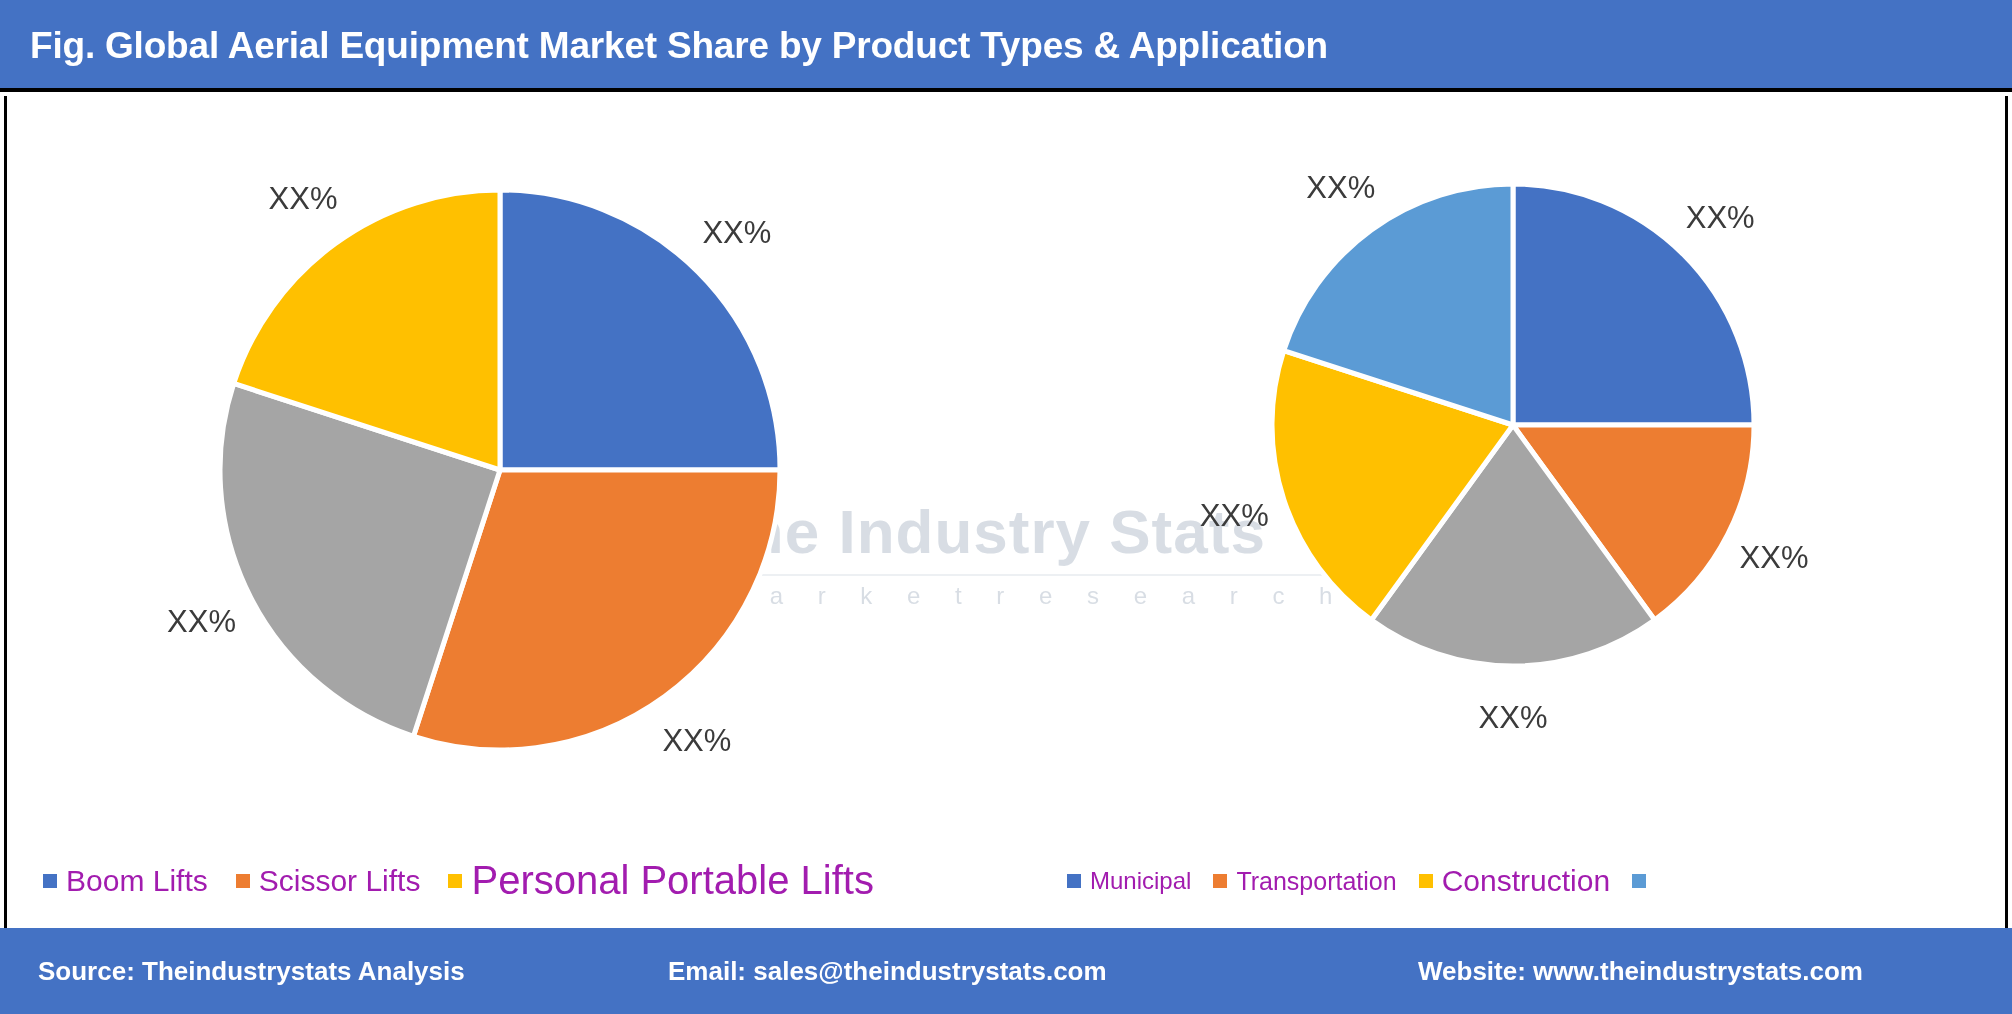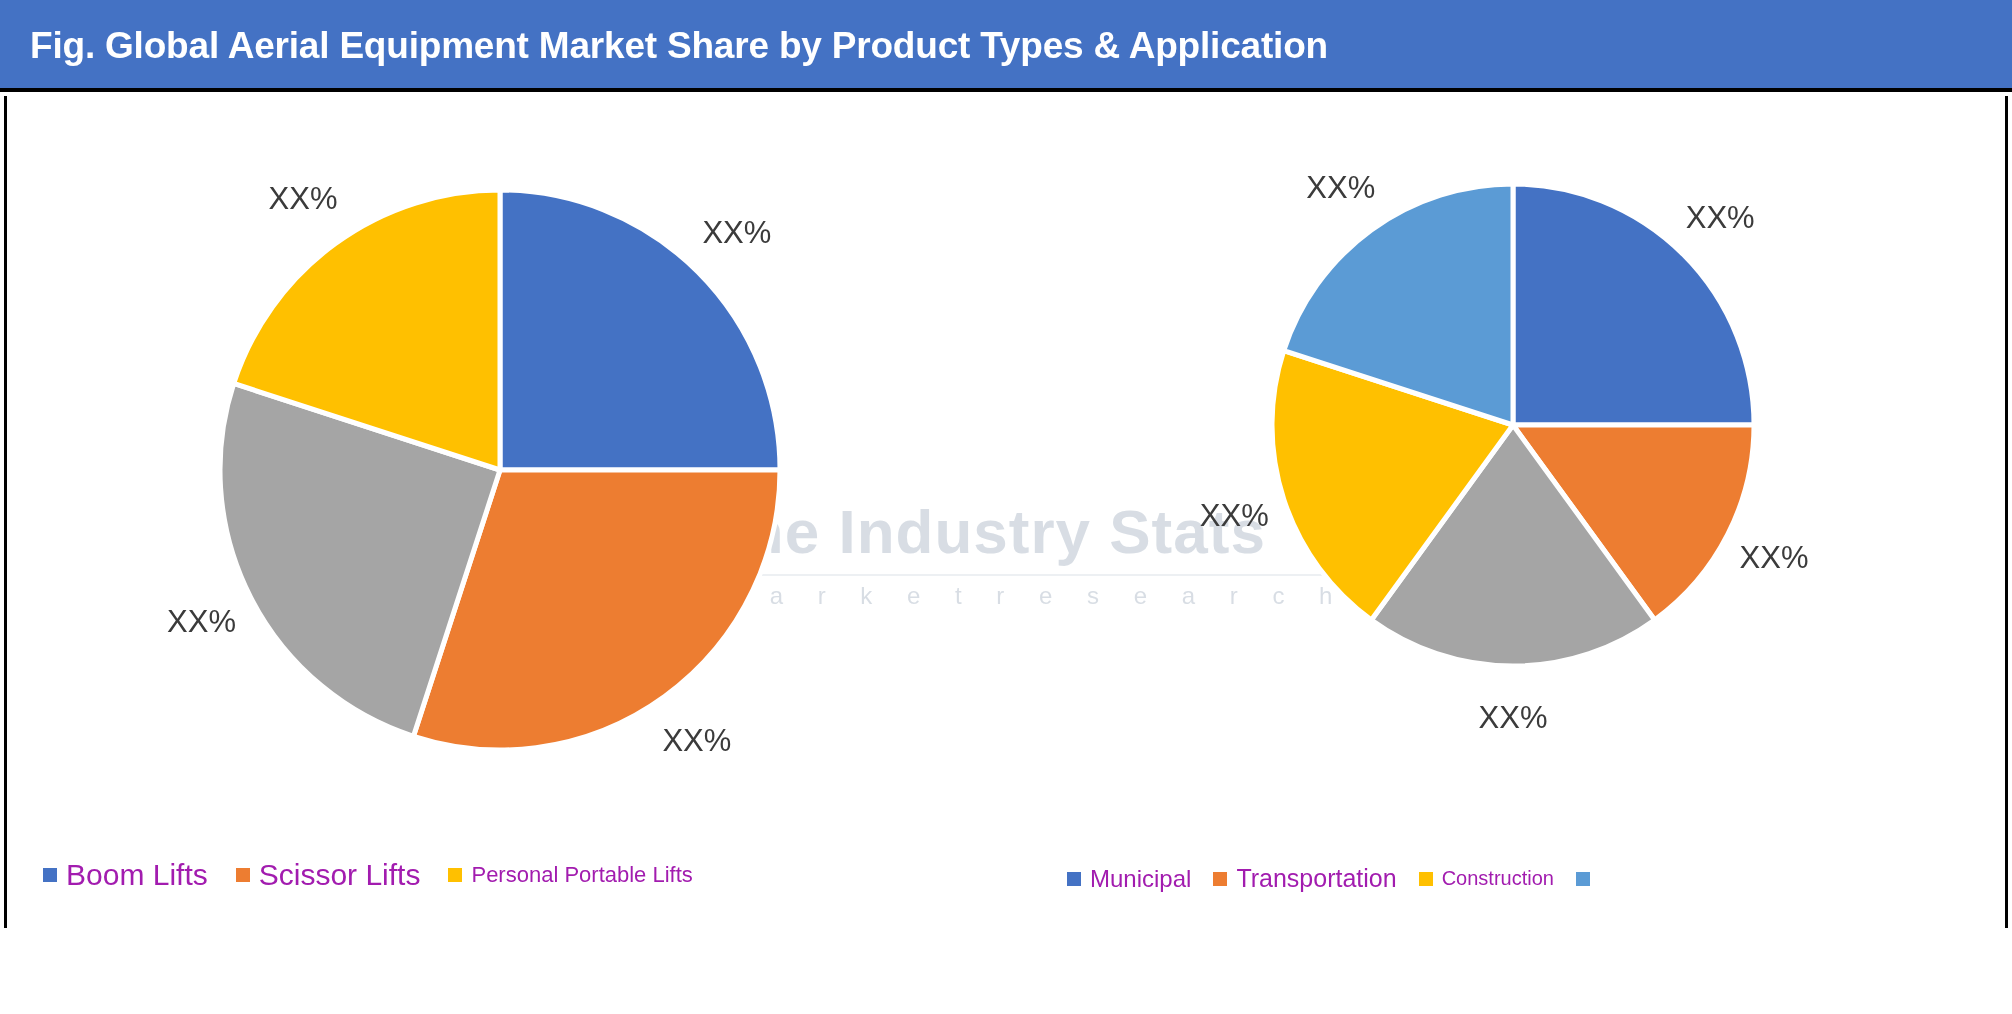--- a/index.html
+++ b/index.html
@@ -163,37 +163,42 @@
         <div class="legend-item" style="margin-right: 28px;">
           <span class="legend-swatch" style="background: rgb(68, 114, 196);"></span>
           <span class="legend-text" style="font-size: 30px;">Boom Lifts</span>
         </div>
         <div class="legend-item" style="margin-right: 28px; text-align: center;">
           <span class="legend-swatch" style="background: rgb(237, 125, 49);"></span>
           <span class="legend-text" style="font-size: 30px;">Scissor Lifts</span>
         </div>
         <div class="legend-item" style="margin-right: 28px;">
           <span class="legend-swatch" style="background: rgb(255, 192, 0);"></span>
-          <span class="legend-text" style="font-size: 22px;">Personal Portable Lifts</span>
+          <span class="legend-text" style="font-size: 40px;">Personal Portable Lifts</span>
         </div>
       </div>
     <div class="legend" id="legend-right" style="left:1060px;top:768px;">
         <div class="legend-item" style="margin-right: 22px;">
           <span class="legend-swatch" style="background: rgb(68, 114, 196);"></span>
           <span class="legend-text" style="font-size: 24px;">Municipal</span>
         </div>
         <div class="legend-item" style="margin-right: 22px;">
           <span class="legend-swatch" style="background: rgb(237, 125, 49);"></span>
           <span class="legend-text" style="font-size: 25px;">Transportation</span>
         </div>
         <div class="legend-item" style="margin-right: 22px;">
           <span class="legend-swatch" style="background: rgb(255, 192, 0);"></span>
-          <span class="legend-text" style="font-size: 20px;">Construction</span>
+          <span class="legend-text" style="font-size: 30px;">Construction</span>
         </div>
         <div class="legend-item" style="margin-right: 22px;">
           <span class="legend-swatch" style="background: rgb(91, 155, 213);"></span>
         </div>
       </div>
 
   </div>
 
+  <div class="footer">
+    <div class="footer-cell fc1">Source: Theindustrystats Analysis</div>
+    <div class="footer-cell fc2">Email: sales@theindustrystats.com</div>
+    <div class="footer-cell fc3">Website: www.theindustrystats.com</div>
+  </div>
 
 </div>
 
 </body></html>

